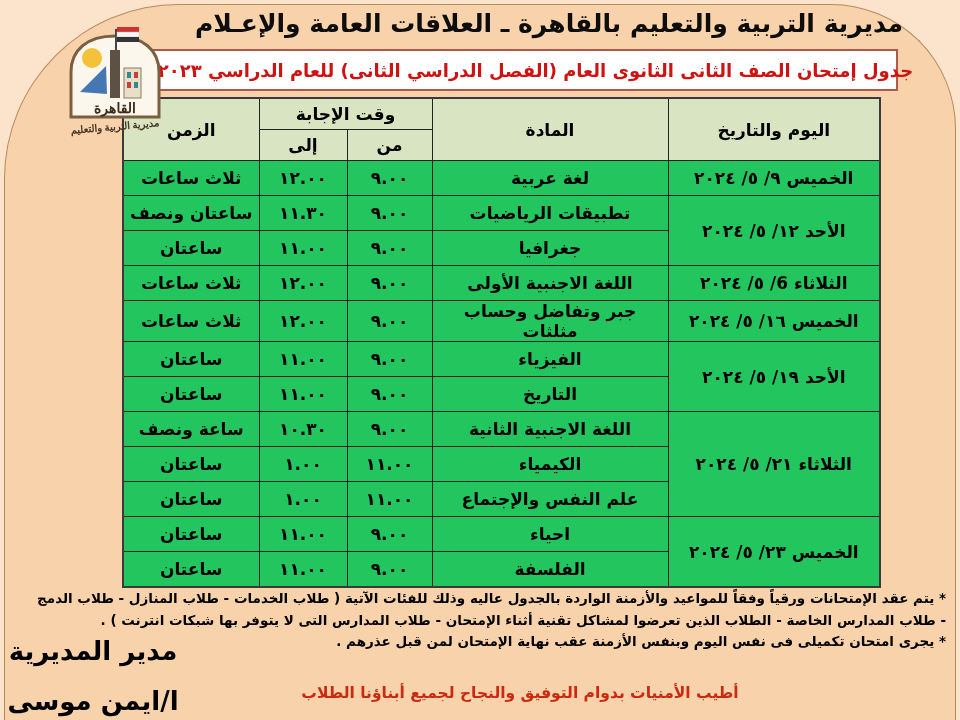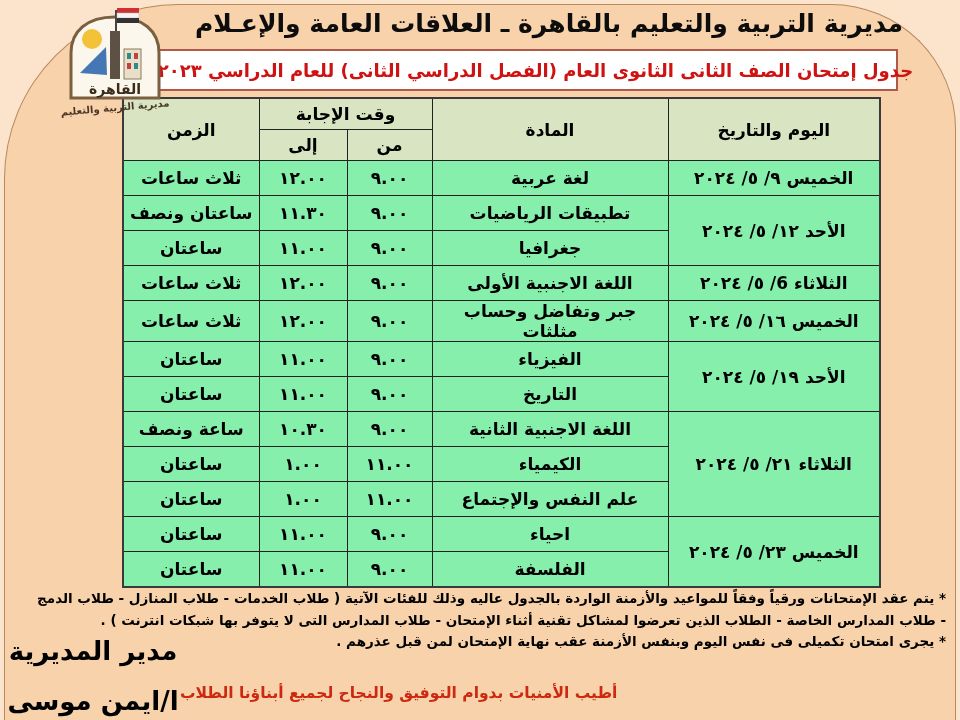--- a/index.html
+++ b/index.html
@@ -20,45 +20,45 @@
     text-align:left;direction:rtl;white-space:nowrap;
     font-size:25px;font-weight:bold;color:#0d0d0d;
   }
   .subtitle-box{
     position:absolute;top:49px;left:116px;width:782px;height:42px;
     background:#ffffff;border:2px solid #b2584a;
     display:flex;align-items:center;justify-content:center;direction:rtl;
     box-sizing:border-box;
   }
   .subtitle-text{color:#cf1212;font-weight:bold;font-size:18px;white-space:nowrap;}
-  .logo{position:absolute;left:44px;top:1px;width:142px;height:115px;z-index:5;}
+  .logo{position:absolute;left:44px;top:20px;width:142px;height:115px;z-index:5;font-family:Liberation Serif, serif;}
   .logo-caption{
     width:100%;text-align:center;font-size:10px;font-weight:bold;
     color:#4a3726;transform:rotate(-5deg);margin-top:-3px;direction:rtl;
   }
   table.schedule{
     position:absolute;top:97px;left:122px;
     border-collapse:collapse;direction:rtl;table-layout:fixed;
     border:2px solid #3a3a3a;background:#fff;
   }
   .schedule th,.schedule td{
     border:1px solid #222;text-align:center;vertical-align:middle;
     font-weight:bold;color:#000;padding:0 2px;overflow:hidden;
   }
   .schedule thead th{background:#d9e5c2;font-size:17px;height:30px;}
-  .schedule tbody td{background:#86efac;font-size:17px;height:34px;}
+  .schedule tbody td{background:#22c55e;font-size:17px;height:34px;}
   .footnotes{
     position:absolute;top:588px;right:14px;width:916px;
     direction:rtl;text-align:right;
     color:#000000;font-weight:bold;font-size:13.5px;line-height:1.6;
   }
   .footnotes p{margin:0;}
   .wishes{
     position:absolute;top:684px;left:180px;width:680px;
-    text-align:left;direction:rtl;
+    text-align:center;direction:rtl;
     color:#cc2910;font-weight:bold;font-size:15.5px;
   }
   .signature{
     position:absolute;left:2px;top:626px;width:182px;
     text-align:center;direction:rtl;
     font-weight:bold;color:#000;font-size:26px;line-height:50px;
     z-index:6;
   }
 </style>
 </head>

